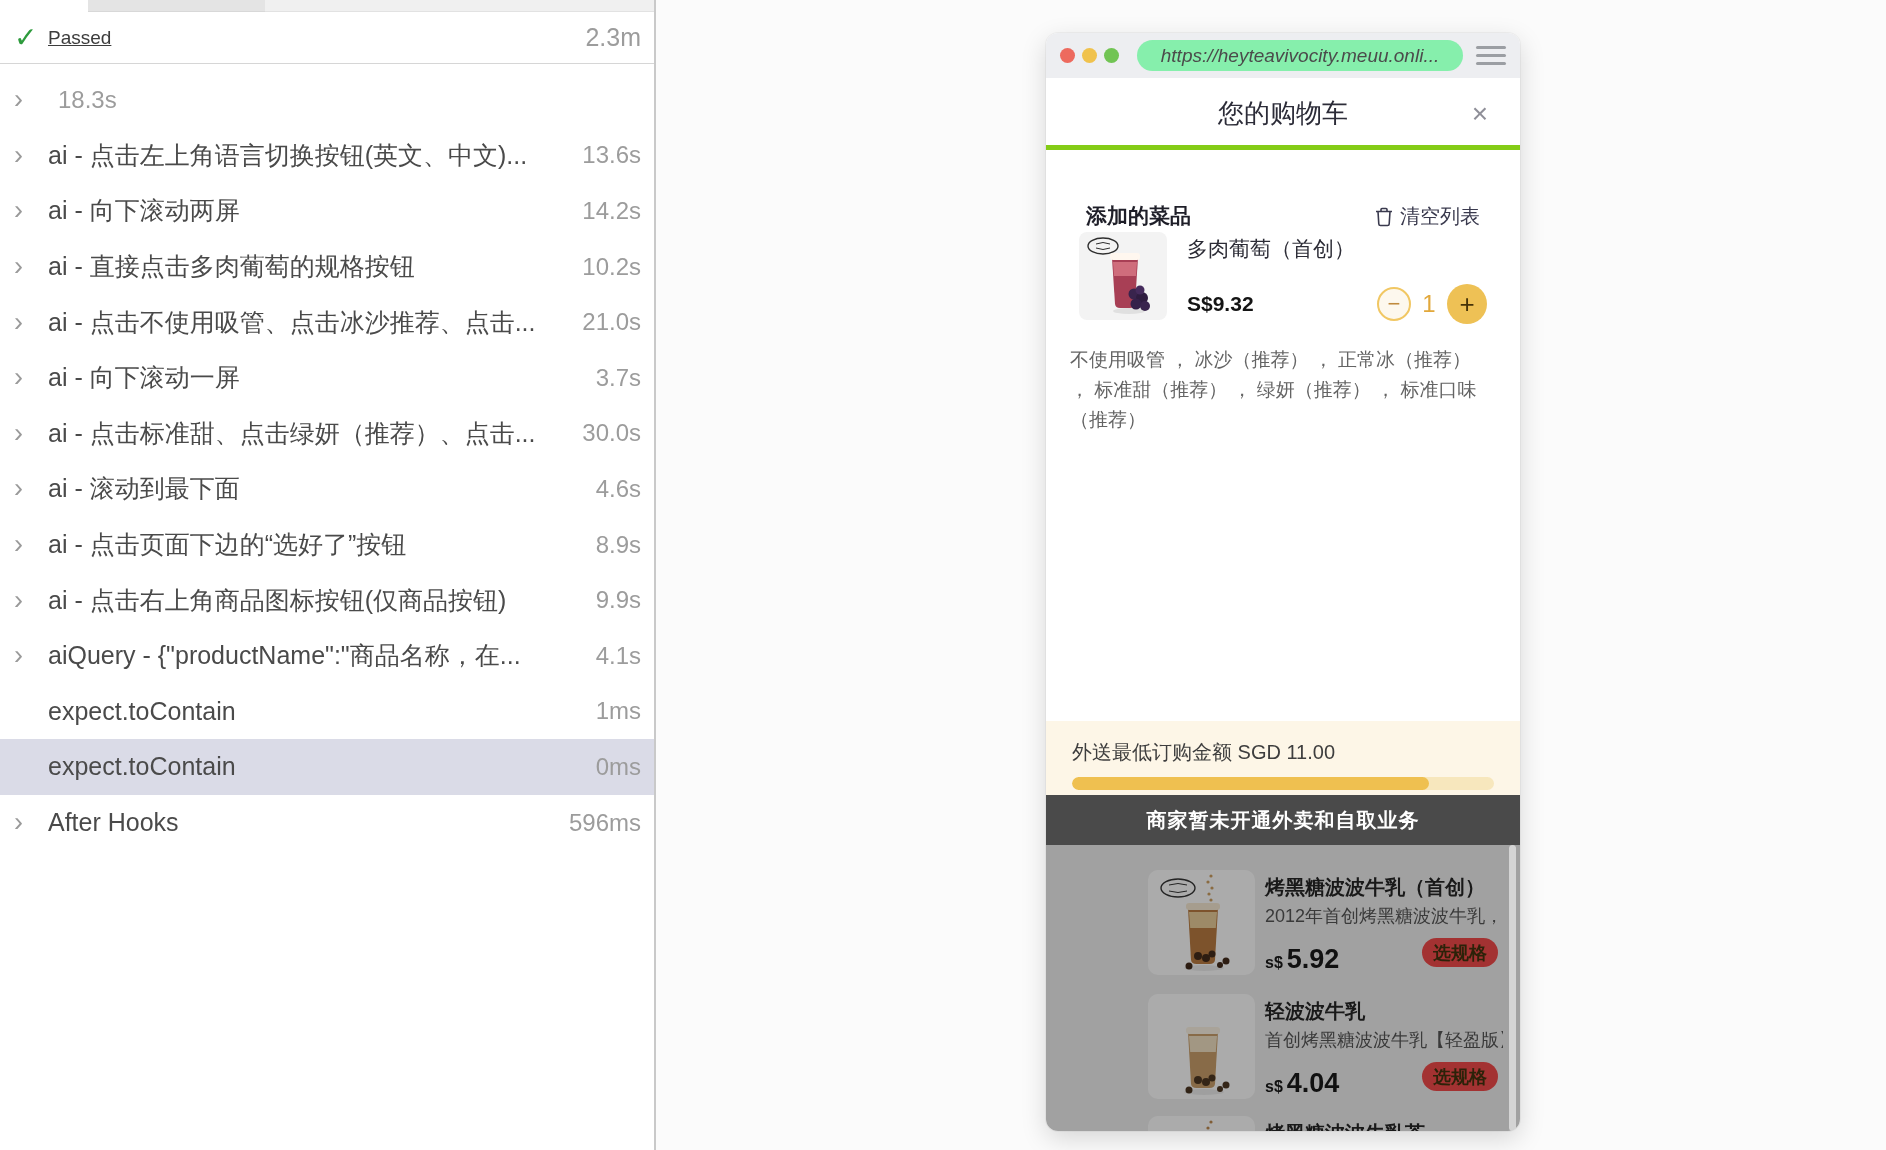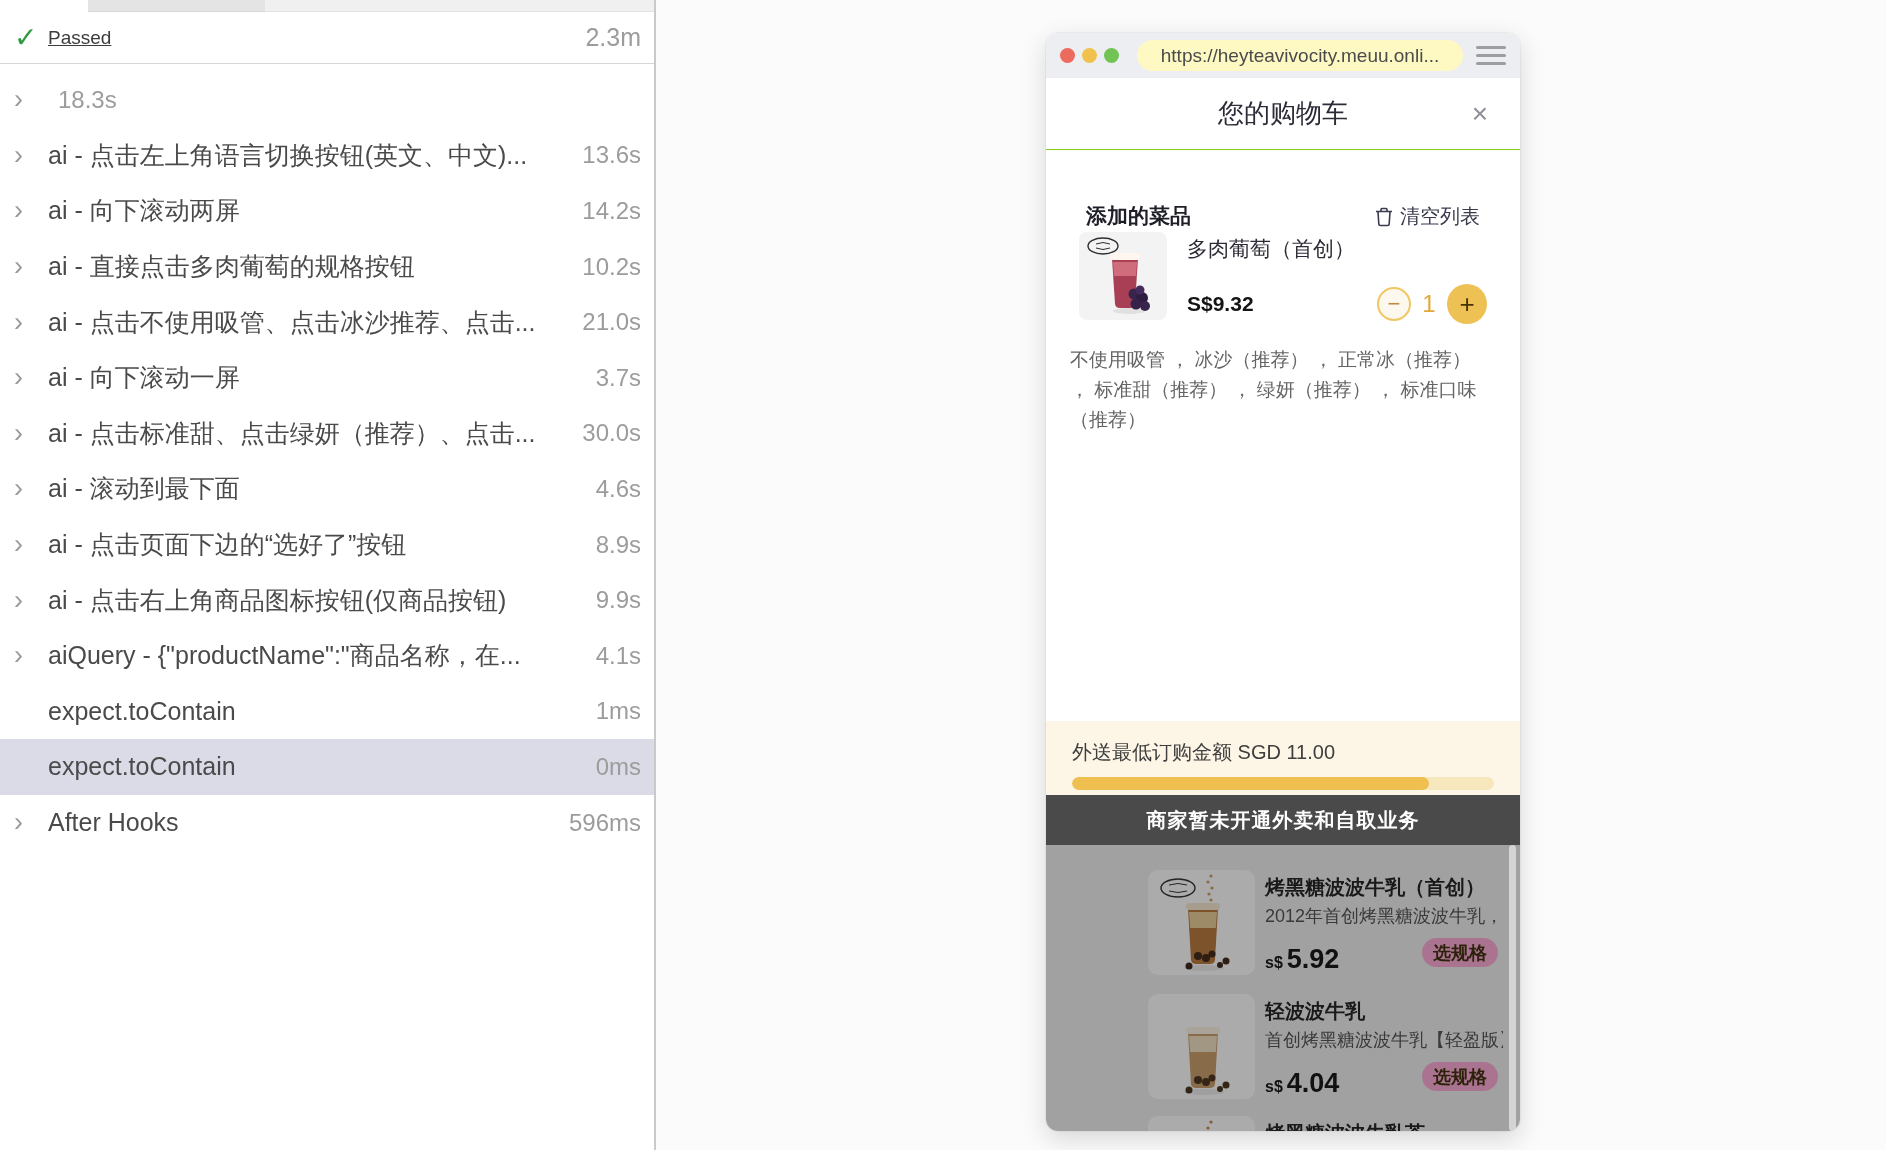--- a/index.html
+++ b/index.html
@@ -32,27 +32,27 @@
 
   
   .preview-area{position:absolute; left:658px; top:0; right:0; bottom:0; background:#fbfbfb;}
   .phone{position:absolute; left:388px; top:33px; width:474px; height:1098px;
     background:#fff; border-radius:12px; overflow:hidden; display:flex; flex-direction:column;
     box-shadow:0 8px 26px rgba(0,0,0,.15), 0 0 0 1px rgba(0,0,0,.04);}
 
   .p-header{height:45px; flex:0 0 45px; background:#edeef1; display:flex; align-items:center; padding:0 14px;}
   .light{width:15px; height:15px; border-radius:50%; margin-right:7px; flex:0 0 15px;}
   .light.red{background:#ED6A5E;} .light.yellow{background:#F0C24D;} .light.green{background:#71C454;}
-  .url-pill{flex:1; height:31px; margin:0 13px 0 11px; background:#fef9c3; border-radius:16px;
+  .url-pill{flex:1; height:31px; margin:0 13px 0 11px; background:#86efac; border-radius:16px;
     display:flex; align-items:center; justify-content:center; font-size:19px; color:#4b4b4b;
-    white-space:nowrap; overflow:hidden;}
+    white-space:nowrap; overflow:hidden;font-style:italic;}
   .hamburger{width:30px; display:flex; flex-direction:column; gap:5px;}
   .hamburger div{height:3px; border-radius:2px; background:#9b9ea3;}
 
-  .p-title-row{height:72px; flex:0 0 72px; position:relative; border-bottom:1px solid #84cc16;}
+  .p-title-row{height:72px; flex:0 0 72px; position:relative; border-bottom:5px solid #84cc16;}
   .p-title{text-align:center; line-height:70px; font-size:26px; font-weight:500; color:#2c2c38;}
   .p-close{position:absolute; right:32px; top:22px; font-size:28px; color:#8f8f98; line-height:1; font-weight:300;}
 
   .p-section-row{height:80px; flex:0 0 80px; display:flex; align-items:flex-end; padding:0 40px;}
   .p-section-title{font-size:21px; font-weight:700; color:#1e1e28; flex:1;}
   .clear-list{display:flex; align-items:center; gap:7px; color:#3a3a4e; font-size:20px;}
 
   .p-cart-item{height:115px; flex:0 0 115px; padding:0 33px; display:flex;}
   .thumb{width:88px; height:88px; flex:0 0 88px; margin-top:2px; border-radius:8px;
     background:#f3f3f3; position:relative; overflow:hidden;}
@@ -84,21 +84,21 @@
   .menu-row:nth-child(3){top:271px;} .menu-row:nth-child(4){top:395px;}
   .m-thumb{position:absolute; left:102px; top:0; width:107px; height:105px; border-radius:10px;
     background:#fbfbfb; overflow:hidden;}
   .m-name{position:absolute; left:219px; top:4px; font-size:20px; font-weight:700; color:#1d1d1d; white-space:nowrap;}
   .m-desc{position:absolute; left:219px; top:34px; font-size:18px; color:#4f4f4f; width:238px;
     white-space:nowrap; overflow:hidden;}
   .m-price{position:absolute; left:219px; top:74px; color:#111;}
   .m-cur{font-size:16px; font-weight:700;}
   .m-val{font-size:27px; font-weight:700; margin-left:4px;}
   .m-btn{position:absolute; left:376px; top:68px; width:76px; height:29px; border-radius:15px;
-    background:#f9a8d4; color:#3a2b05; font-size:18px; font-weight:700;
+    background:#ef4444; color:#3a2b05; font-size:18px; font-weight:700;
     display:flex; align-items:center; justify-content:center;}
   .dim-overlay{position:absolute; inset:0; background:rgba(18,18,18,.34); z-index:2;}
   .dim-scroll{position:absolute; right:4px; top:0; bottom:0; width:7px; border-radius:4px;
     background:rgba(255,255,255,.55); z-index:3;}
 
   
   .cup-grape  {--cupA:#cf6d7c; --cupB:#a83f55; --foam:#fff7ef; --pearl:#39244d; --str:transparent;}
   .cup-caramel{--cupA:#e6c893; --cupB:#b5763a; --foam:#f3e6cf; --pearl:#3c2413; --str:#c89a5a;}
   .cup-light  {--cupA:#eddcbe; --cupB:#c59a64; --foam:#f7efdf; --pearl:#46301b; --str:transparent;}
   .cup-tea    {--cupA:#ddb377; --cupB:#a86a2e; --foam:#eed9b8; --pearl:#35200e; --str:#b9854a;}

